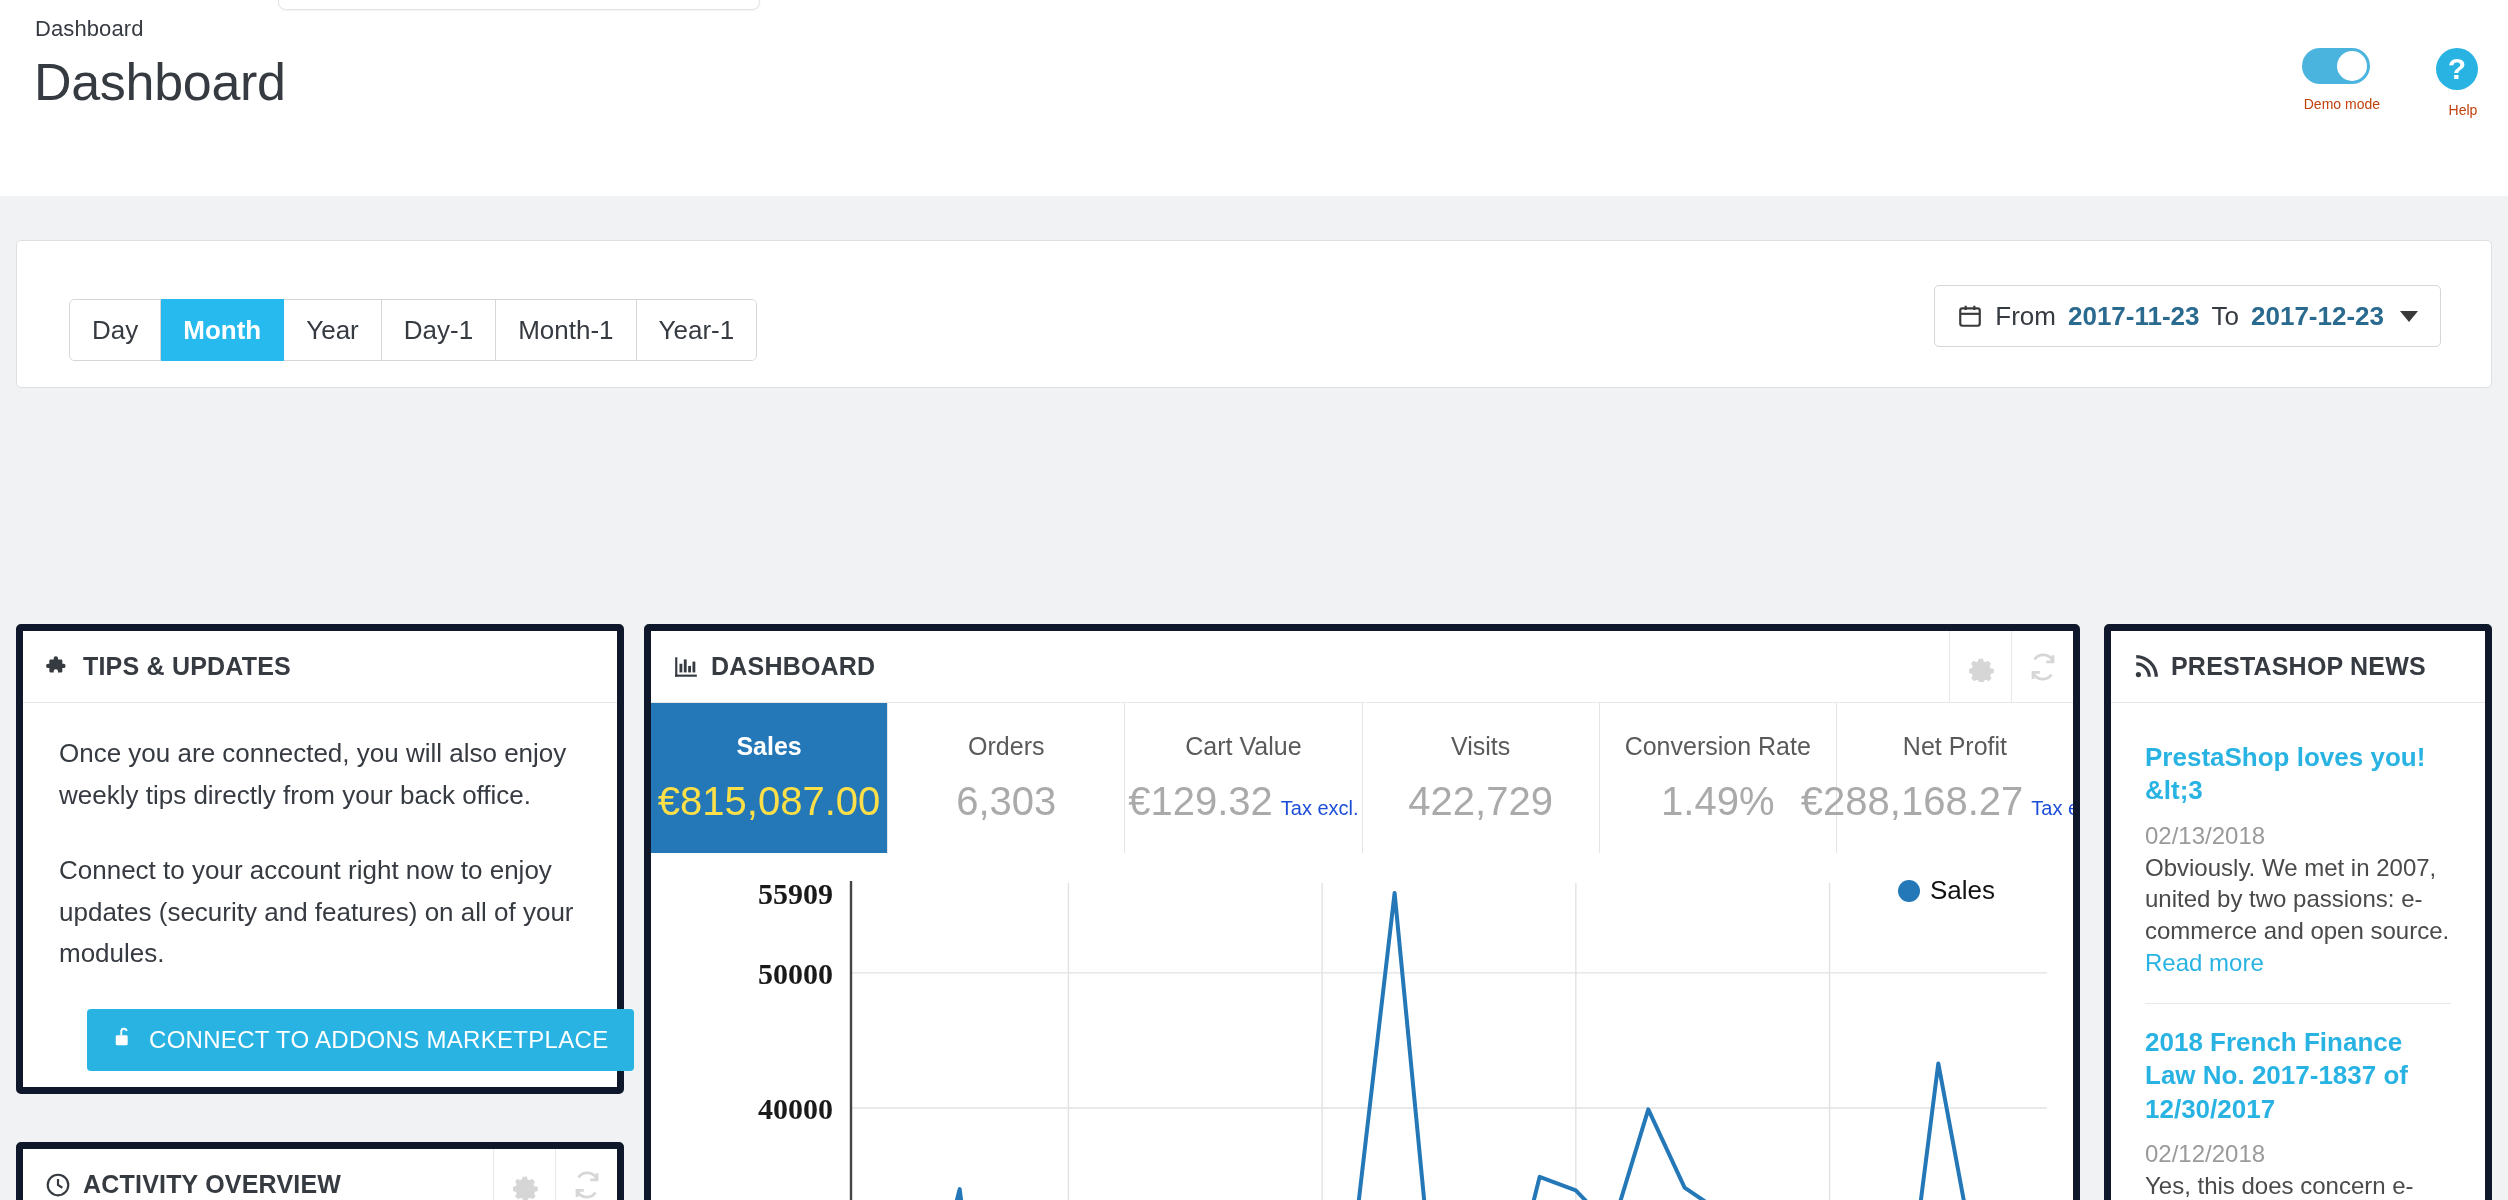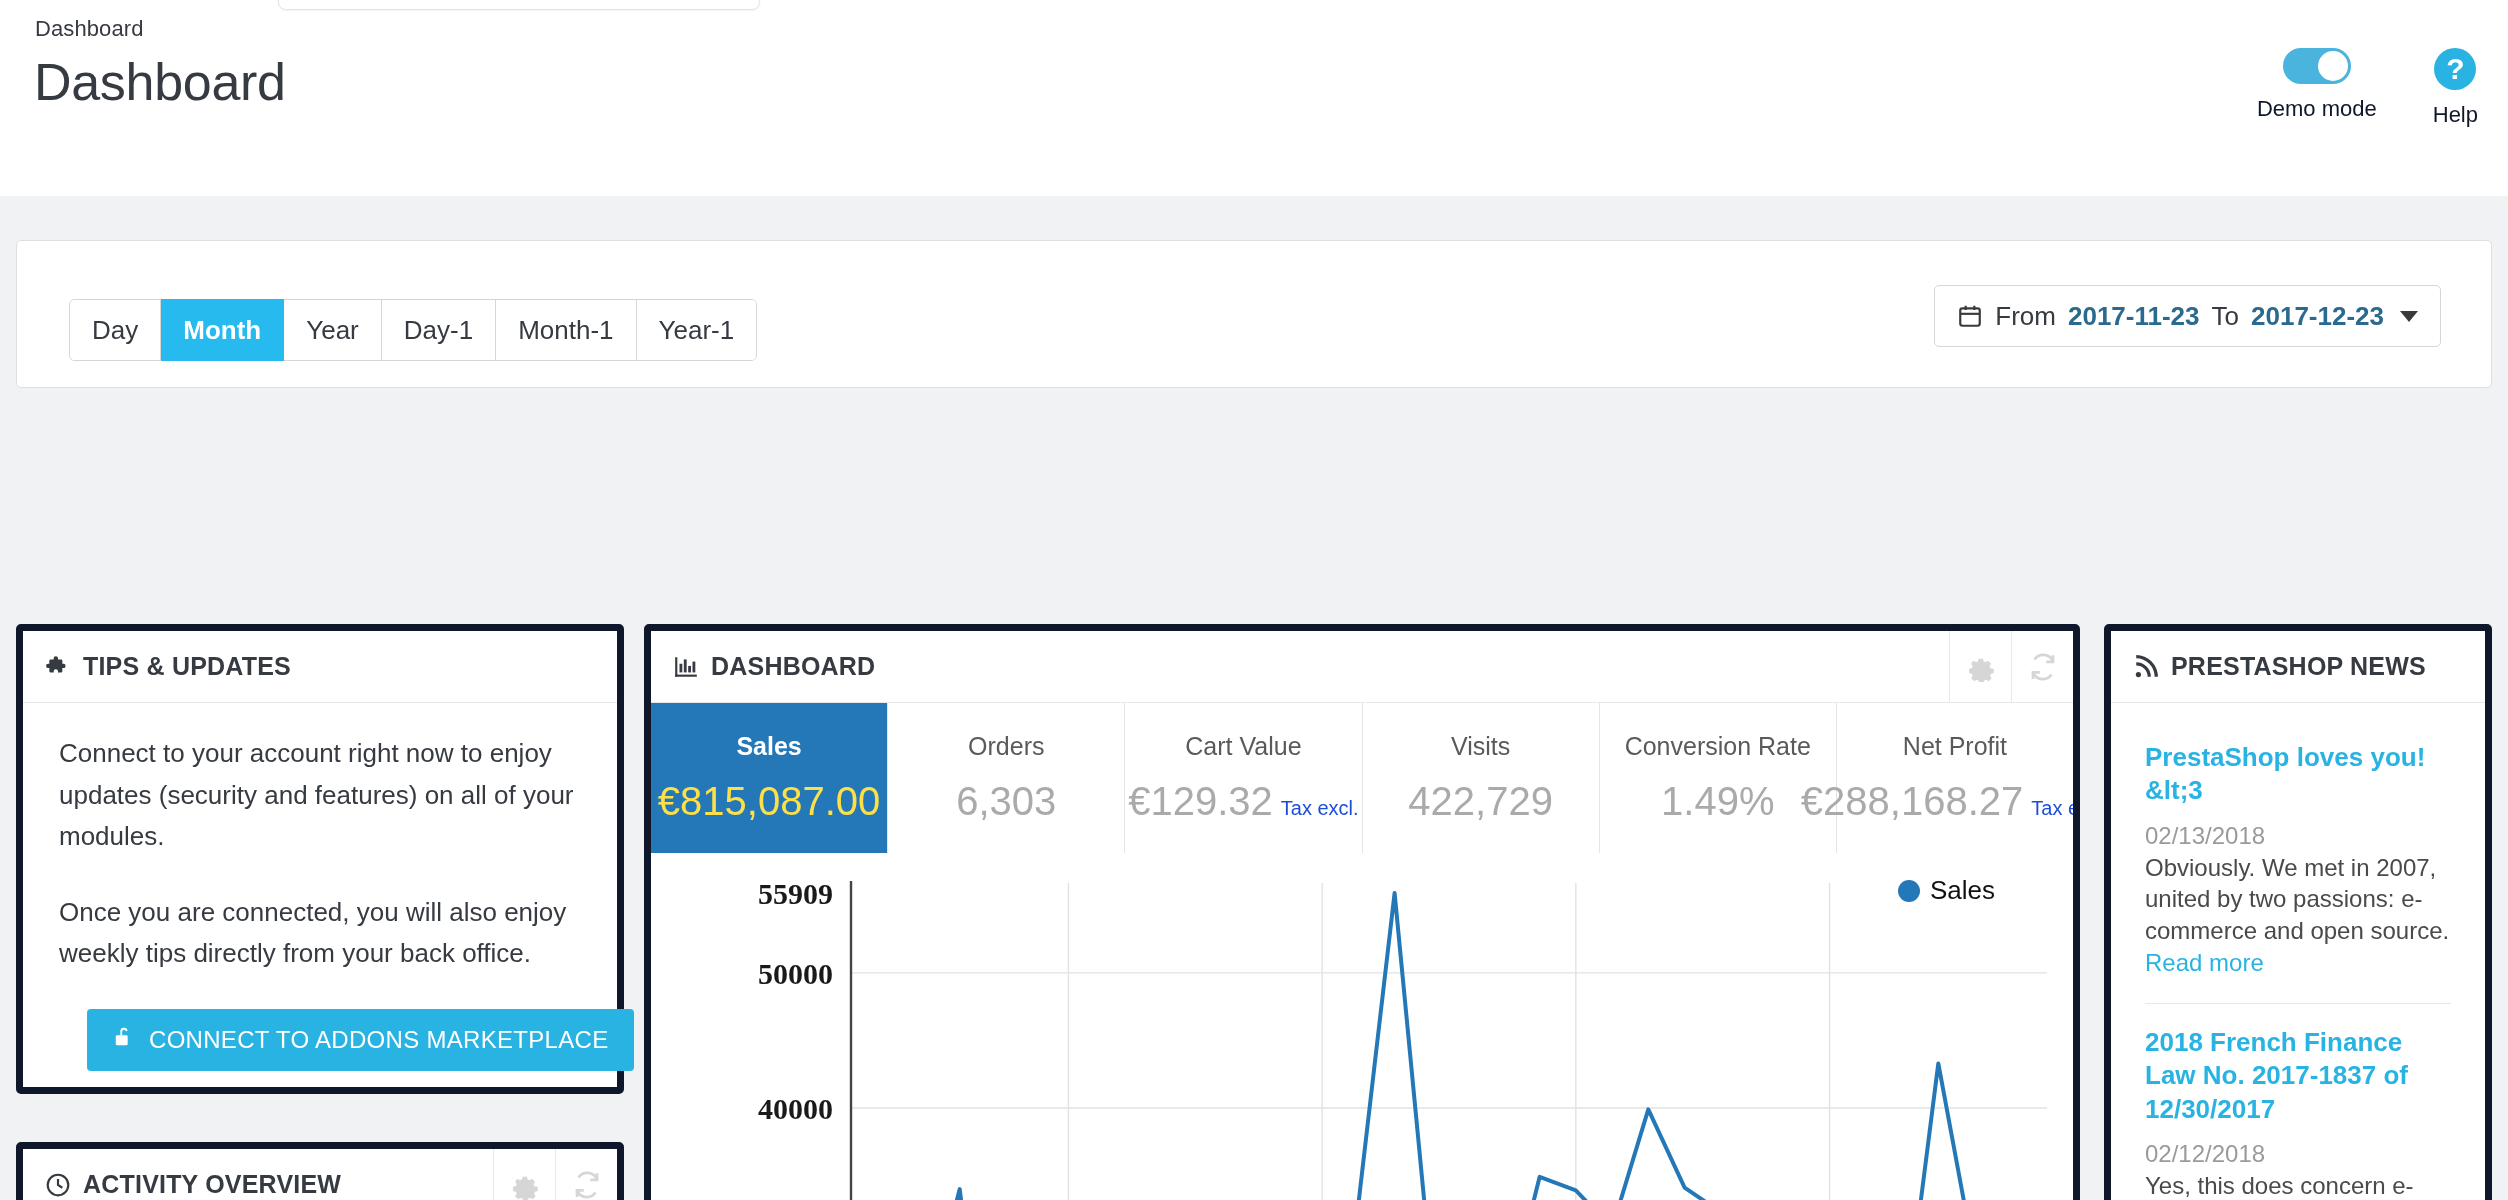--- a/index.html
+++ b/index.html
@@ -40,21 +40,21 @@
   }
   .toggle .knob {
     position: absolute; right: 3px; top: 3px; width: 30px; height: 30px;
     border-radius: 50%; background: #ffffff;
   }
   .help-circle {
     width: 42px; height: 42px; border-radius: 50%; background: #29B3E3;
     color: #fff; font-size: 30px; font-weight: bold; line-height: 42px;
     text-align: center; cursor: pointer;
   }
-  .tool-label { font-size: 22px; color: #0f172a; white-space: nowrap; }
+  .tool-label { font-size: 14px; color: #c2410c; white-space: nowrap; margin-left: 12px; }
 
   
   .content {
     position: absolute; left: 0; top: 196px; width: 2508px; height: 1004px;
     background: #f1f2f4;
   }
 
   
   .filter-bar {
     position: absolute; left: 16px; top: 44px; width: 2476px; height: 148px;
@@ -219,22 +219,22 @@
   <div class="panel" id="tips-panel">
     <div class="panel-head">
       <span class="head-icon">
         <svg width="26" height="26" viewBox="0 0 24 24" fill="#363a41">
           <path d="M10 2a2 2 0 012 2v1h3a1 1 0 011 1v3h1a2 2 0 110 4h-1v3a1 1 0 01-1 1h-3v-1a2 2 0 10-4 0v1H5a1 1 0 01-1-1v-3H3a2 2 0 110-4h1V6a1 1 0 011-1h3V4a2 2 0 012-2z"></path>
         </svg>
       </span>
       <span class="panel-title">TIPS &amp; UPDATES</span>
     </div>
     <div class="tips-body">
+      <div class="tips-text">Once you are connected, you will also enjoy weekly tips directly from your back office.</div>
       <div class="tips-text">Connect to your account right now to enjoy updates (security and features) on all of your modules.</div>
-      <div class="tips-text">Once you are connected, you will also enjoy weekly tips directly from your back office.</div>
       <button class="connect-btn">
         <span>
           <svg width="22" height="24" viewBox="0 0 24 26" fill="#ffffff">
             <path d="M8 11V7a4 4 0 017.9-.9l-2 .5A2 2 0 0010 7v4z"></path>
             <rect x="3" y="11" width="13" height="11" rx="1.5"></rect>
           </svg>
         </span>
         <span>CONNECT TO ADDONS MARKETPLACE</span>
       </button>
     </div>

